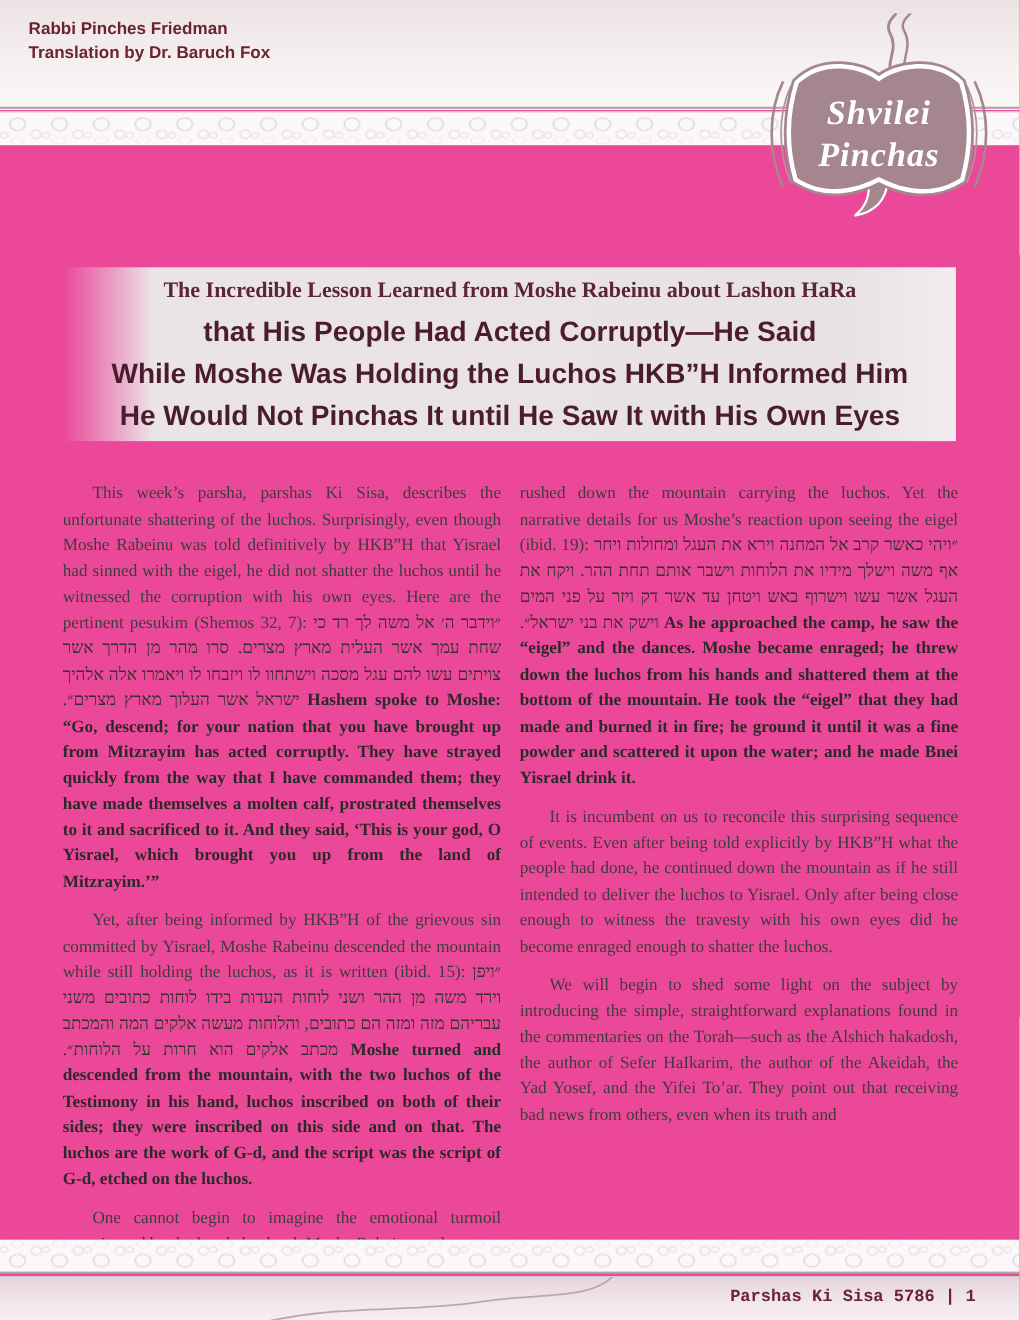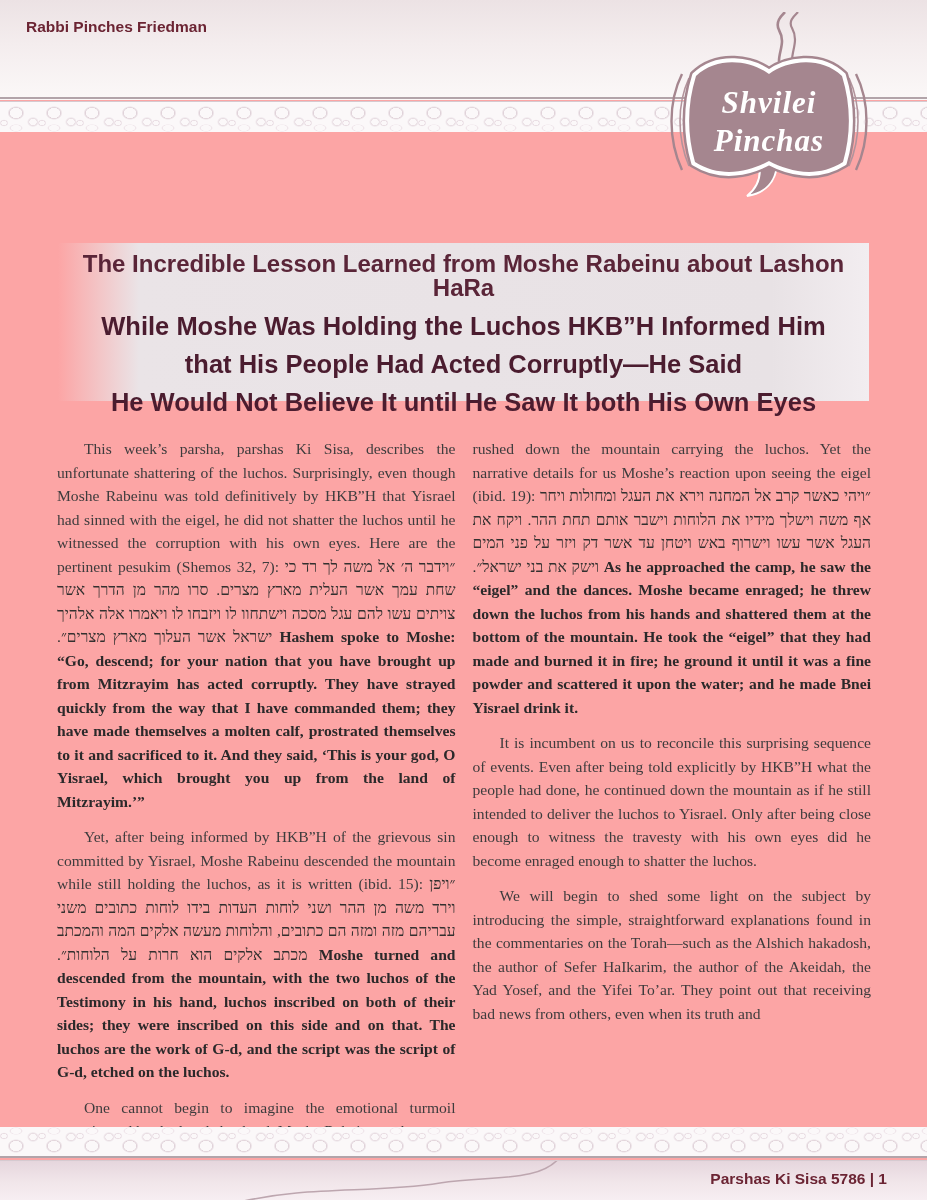--- a/index.html
+++ b/index.html
@@ -1,19 +1,19 @@
 <!DOCTYPE html>
 <html><head>
 <meta charset="utf-8">
 <style>
   * { margin:0; padding:0; box-sizing:border-box; }
   html,body { background:#e8e8e8; }
   .page {
     position:relative; width:927px; height:1200px; margin:0 auto;
-    background:#fca5a5; overflow:hidden;
+    background:#ec4899; overflow:hidden;
     font-family:"Liberation Serif", serif;
   }
   
   .header-bg {
     position:absolute; top:0; left:0; width:927px; height:100px;
     background:linear-gradient(180deg,#ece2e4 0%,#f4edee 45%,#fbf8f8 100%);
   }
   .header-lines {
     position:absolute; top:16px; left:26px;
     font-family:"Liberation Sans", sans-serif; font-weight:700;
@@ -31,33 +31,33 @@
     background-image:
       radial-gradient(ellipse 11px 9px at 16px 11px, transparent 6px, #e0d2d9 6.5px, transparent 8.5px),
       radial-gradient(ellipse 7px 6px at 33px 20px, transparent 3.5px, #e7dbe1 4px, transparent 6px),
       radial-gradient(ellipse 5px 4px at 4px 21px, transparent 2.5px, #e7dbe1 3px, transparent 4.5px),
       radial-gradient(ellipse 9px 5px at 16px 26px, transparent 5px, #efe5ea 5.5px, transparent 7px);
     background-size:38px 30px; background-repeat:repeat-x;
   }
   .ornament-top { top:102px; }
   .ornament-bottom { top:1127px; transform:scaleY(-1); }
   
-  .logo { position:absolute; top:12px; left:664px; width:210px; height:188px; }
+  .logo { position:absolute; top:12px; left:694px; width:210px; height:188px; }
   .logo svg text {
     font-family:"Liberation Serif", serif; font-style:italic; font-weight:700;
     fill:#ffffff; font-size:31px; letter-spacing:1px;
   }
   
   .title-band {
     position:absolute; top:243px; left:58px; width:811px; height:158px;
     background:linear-gradient(90deg, rgba(235,229,232,0) 0%, #eae4e7 10%, #e8e2e5 88%, #f2edf0 100%);
     text-align:center;
     font-family:"Liberation Sans", sans-serif; font-weight:700;
   }
-  .subtitle { padding-top:9px; font-size:24px; line-height:24px; color:#5a2538; }
+  .subtitle { padding-top:9px; font-size:20px; line-height:24px; color:#5a2538;font-family:Liberation Serif, serif; }
   .main-title { margin-top:7px; font-size:25.5px; line-height:38px; color:#4b1c2f; }
   
   .columns {
     position:absolute; top:437px; left:57px; width:814px;
     display:flex; gap:17px;
   }
   .col { flex:1; font-size:15.6px; line-height:23.5px; color:#3e3c3d; text-align:justify; }
   .para { margin:0 0 12px 0; text-indent:27px; }
   .run-n { font-weight:400; }
   .run-b { font-weight:700; color:#2b292a; }
@@ -67,34 +67,35 @@
     font-size:19px; line-height:26px; color:#5e2134;
     text-align:center; text-indent:0; margin:15px 0 13px 0;
   }
   
   .footer-strip {
     position:absolute; top:1161px; left:0; width:927px; height:39px;
     background:linear-gradient(180deg,#e6d6dd 0%,#f1e6ea 55%,#f7eef2 100%);
   }
   .footer-text {
     position:absolute; top:9px; right:40px;
-    font-family:Liberation Sans, sans-serif; font-weight:700;
+    font-family:Liberation Mono, monospace; font-weight:700;
     font-size:15.5px; color:#6b2433;margin-left:48px;
   }
   .footer-swoosh { position:absolute; top:0; left:190px; width:400px; height:39px; }
 </style>
 </head>
 <body>
 
 <div class="page">
 
   <div class="header-bg"></div>
 
   <div class="header-lines">
     <div>Rabbi Pinches Friedman</div>
+    <div>Translation by Dr. Baruch Fox</div>
   </div>
 
   <div class="rule-double rule-top"></div>
   <div class="ornament ornament-top"></div>
 
   <div class="logo">
     <svg viewBox="0 0 210 188" width="210" height="188">
 
       <path d="M 18,62 C 4,90 4,128 18,158" fill="none" stroke="#a5868f" stroke-width="2.4"></path>
       <path d="M 25,66 C 13,92 13,126 25,154" fill="none" stroke="#b2949c" stroke-width="1.6"></path>
@@ -110,23 +111,23 @@
       <path d="M 32,64 C 54,43 88,49 105,62 C 122,49 156,43 178,64 C 187,93 187,122 179,150 C 152,167 124,159 105,149 C 86,159 58,167 31,150 C 23,122 23,93 32,64 Z" fill="none" stroke="#ffffff" stroke-width="8"></path>
       <path d="M 32,64 C 54,43 88,49 105,62 C 122,49 156,43 178,64 C 187,93 187,122 179,150 C 152,167 124,159 105,149 C 86,159 58,167 31,150 C 23,122 23,93 32,64 Z" fill="#a5868f"></path>
       <text x="105" y="101" text-anchor="middle">Shvilei</text>
       <text x="105" y="139" text-anchor="middle">Pinchas</text>
     </svg>
   </div>
 
   <div class="title-band">
     <div class="subtitle">The Incredible Lesson Learned from Moshe Rabeinu about Lashon HaRa</div>
     <div class="main-title">
+      <div>that His People Had Acted Corruptly—He Said</div>
       <div>While Moshe Was Holding the Luchos HKB”H Informed Him</div>
-      <div>that His People Had Acted Corruptly—He Said</div>
-      <div>He Would Not Believe It until He Saw It both His Own Eyes</div>
+      <div>He Would Not Pinchas It until He Saw It with His Own Eyes</div>
     </div>
   </div>
 
   <div class="columns">
     <div class="col">
         <p class="para"><span class="run-n">This week’s parsha, parshas Ki Sisa, describes the unfortunate shattering of the luchos.  Surprisingly, even though Moshe Rabeinu was told definitively by HKB”H that Yisrael had sinned with the eigel, he did not shatter the luchos until he witnessed the corruption with his own eyes.  Here are the pertinent pesukim (Shemos 32, 7): </span><span class="run-h">״וידבר ה׳ אל משה לך רד כי שחת עמך אשר העלית מארץ מצרים. סרו מהר מן הדרך אשר צויתים עשו להם עגל מסכה וישתחוו לו ויזבחו לו ויאמרו אלה אלהיך ישראל אשר העלוך מארץ מצרים״.</span><span class="run-b">  Hashem spoke to Moshe: “Go, descend; for your nation that you have brought up from Mitzrayim has acted corruptly.  They have strayed quickly from the way that I have commanded them; they have made themselves a molten calf, prostrated themselves to it and sacrificed to it. And they said, ‘This is your god, O Yisrael, which brought you up from the land of Mitzrayim.’”</span></p>
         <p class="para"><span class="run-n">Yet, after being informed by HKB”H of the grievous sin committed by Yisrael, Moshe Rabeinu descended the mountain while still holding the luchos, as it is written (ibid. 15): </span><span class="run-h">״ויפן וירד משה מן ההר ושני לוחות העדות בידו לוחות כתובים משני עבריהם מזה ומזה הם כתובים, והלוחות מעשה אלקים המה והמכתב מכתב אלקים הוא חרות על הלוחות״.</span><span class="run-b">  Moshe turned and descended from the mountain, with the two luchos of the Testimony in his hand, luchos inscribed on both of their sides; they were inscribed on this side and on that.  The luchos are the work of G-d, and the script was the script of G-d, etched on the luchos.</span></p>
         <p class="para"><span class="run-n">One cannot begin to imagine the emotional turmoil experienced by the loyal shepherd, Moshe Rabeinu, as he</span></p>
       </div>
     <div class="col">

